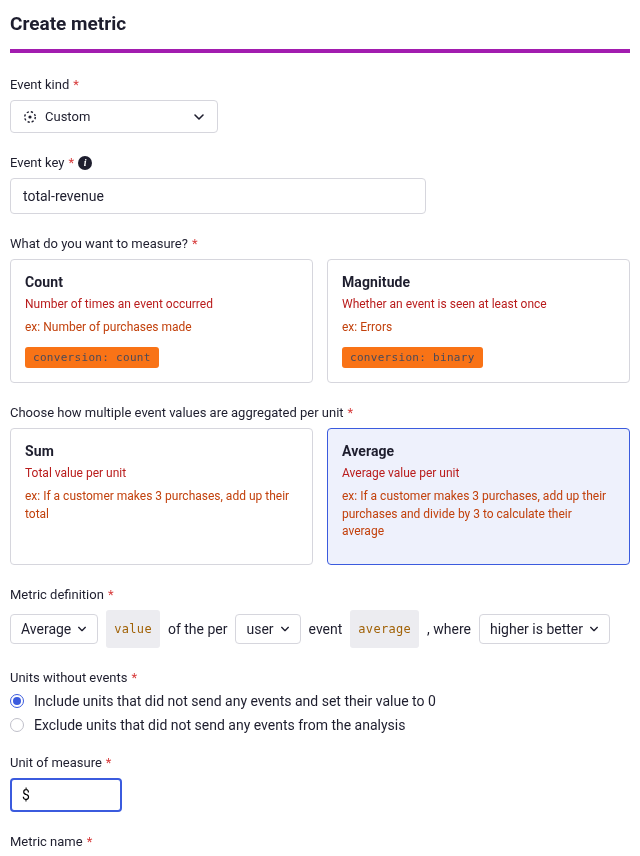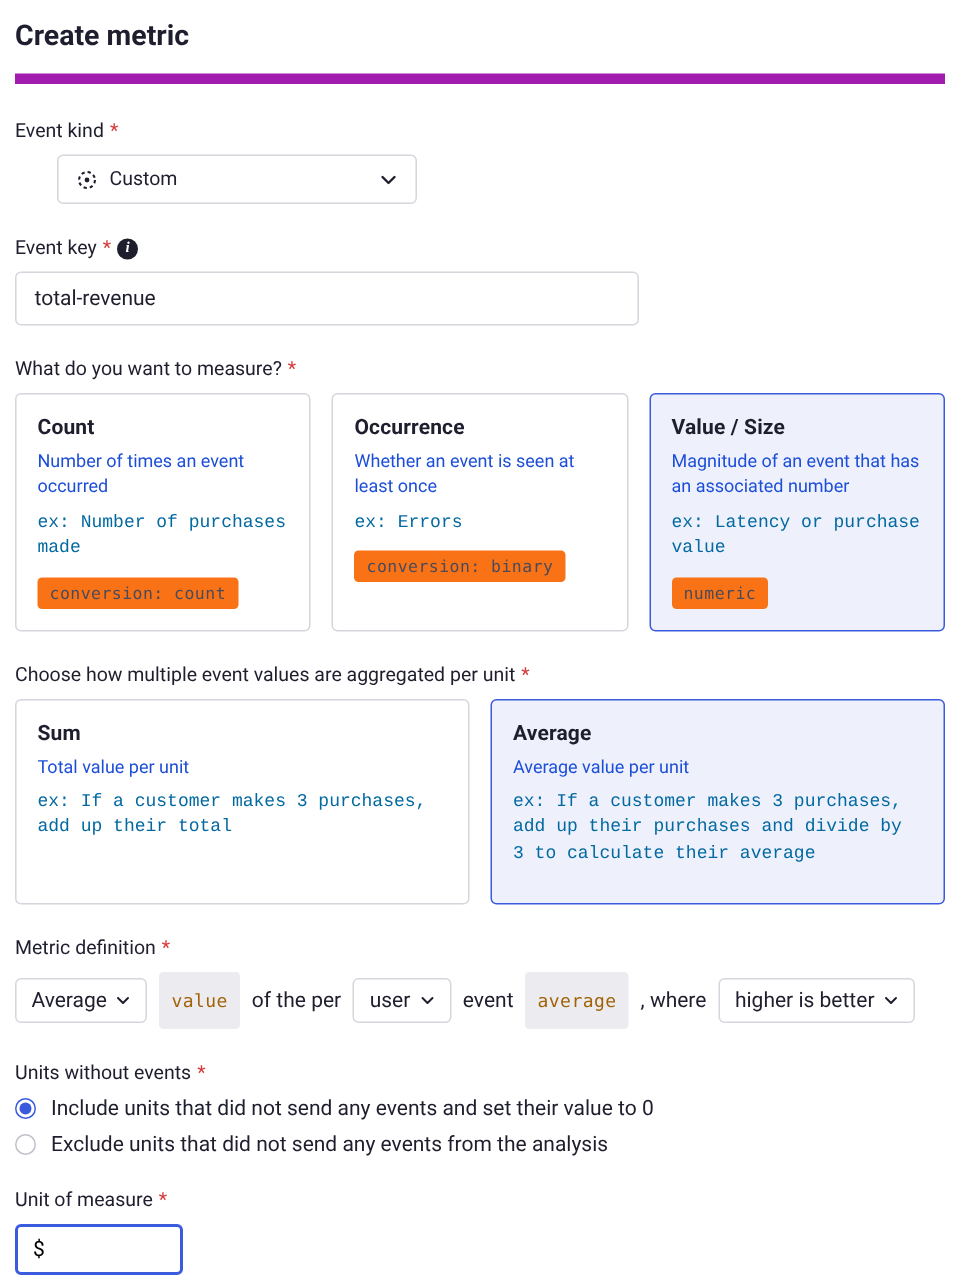--- a/index.html
+++ b/index.html
@@ -8,21 +8,21 @@
       font-size: 13px;
       color: #1e1e2e;
       background: #fff;
       width: 640px;
       padding: 12px 10px 20px 10px;
     }
     .page-title {
       font-size: 19px;
       font-weight: 700;
       padding-bottom: 14px;
-      border-bottom: 7px solid #a21caf;
+      border-bottom: 4px solid #a21caf;
       margin-bottom: 24px;
       padding-left: 0;
     }
     .label {
       font-size: 13px;
       font-weight: 400;
       color: #1e1e2e;
       margin-bottom: 8px;
       display: flex;
       align-items: center;
@@ -30,25 +30,24 @@
     }
     .required { color: #d73a3a; }
     .section { margin-bottom: 22px; }
 
     .select-wrap {
       display: inline-flex;
       align-items: center;
       border: 1px solid #d6d6dd;
       border-radius: 4px;
       padding: 8px 12px;
-      width: 240px;
+      width: 208px;
       justify-content: flex-start;
       position: relative;
       cursor: pointer;
-      margin-left: 28px;
     }
     .select-wrap .kind-icon { margin-right: 8px; display: inline-flex; }
     .select-wrap .value { flex: 1; }
     .select-wrap .chevron { margin-left: auto; }
 
     .text-input {
       width: 416px;
       border: 1px solid #d6d6dd;
       border-radius: 4px;
       padding: 9px 12px;
@@ -78,22 +77,22 @@
       border: 1px solid #d6d6dd;
       border-radius: 4px;
       padding: 14px 14px 14px 14px;
       cursor: pointer;
     }
     .card.selected {
       border: 1px solid #3b5bde;
       background: #eef1fc;
     }
     .card-title { font-weight: 700; font-size: 14px; margin-bottom: 6px; letter-spacing: 0.1px; }
-    .card-sub { font-size: 12px; color: #1d4ed8; margin-bottom: 6px; line-height: 1.45; }
-    .card-ex { font-size: 12px; color: #0369a1; margin-bottom: 10px; line-height: 1.45; font-family: Liberation Mono, monospace; }
+    .card-sub { font-size: 12px; color: #b91c1c; margin-bottom: 6px; line-height: 1.45; }
+    .card-ex { font-size: 12px; color: #c2410c; margin-bottom: 10px; line-height: 1.45; }
     .tag {
       display: inline-block;
       background: #f97316;
       color: #4a4a5a;
       font-family: ui-monospace, Menlo, Consolas, monospace;
       font-size: 11px;
       padding: 4px 8px;
       border-radius: 3px;
       letter-spacing: 0.3px;
     }
@@ -183,30 +182,24 @@
     <span class="required">*</span>
   </div>
   <div class="cards-row three">
     <div class="card">
       <div class="card-title">Count</div>
       <div class="card-sub">Number of times an event occurred</div>
       <div class="card-ex">ex: Number of purchases made</div>
       <span class="tag">conversion: count</span>
     </div>
     <div class="card">
-      <div class="card-title">Occurrence</div>
+      <div class="card-title">Magnitude</div>
       <div class="card-sub">Whether an event is seen at least once</div>
       <div class="card-ex">ex: Errors</div>
       <span class="tag">conversion: binary</span>
-    </div>
-    <div class="card selected">
-      <div class="card-title">Value / Size</div>
-      <div class="card-sub">Magnitude of an event that has an associated number</div>
-      <div class="card-ex">ex: Latency or purchase value</div>
-      <span class="tag">numeric</span>
     </div>
   </div>
 </div>
 
 <div class="section">
   <div class="label">
     <span>Choose how multiple event values are aggregated per unit</span>
     <span class="required">*</span>
   </div>
   <div class="cards-row two">

